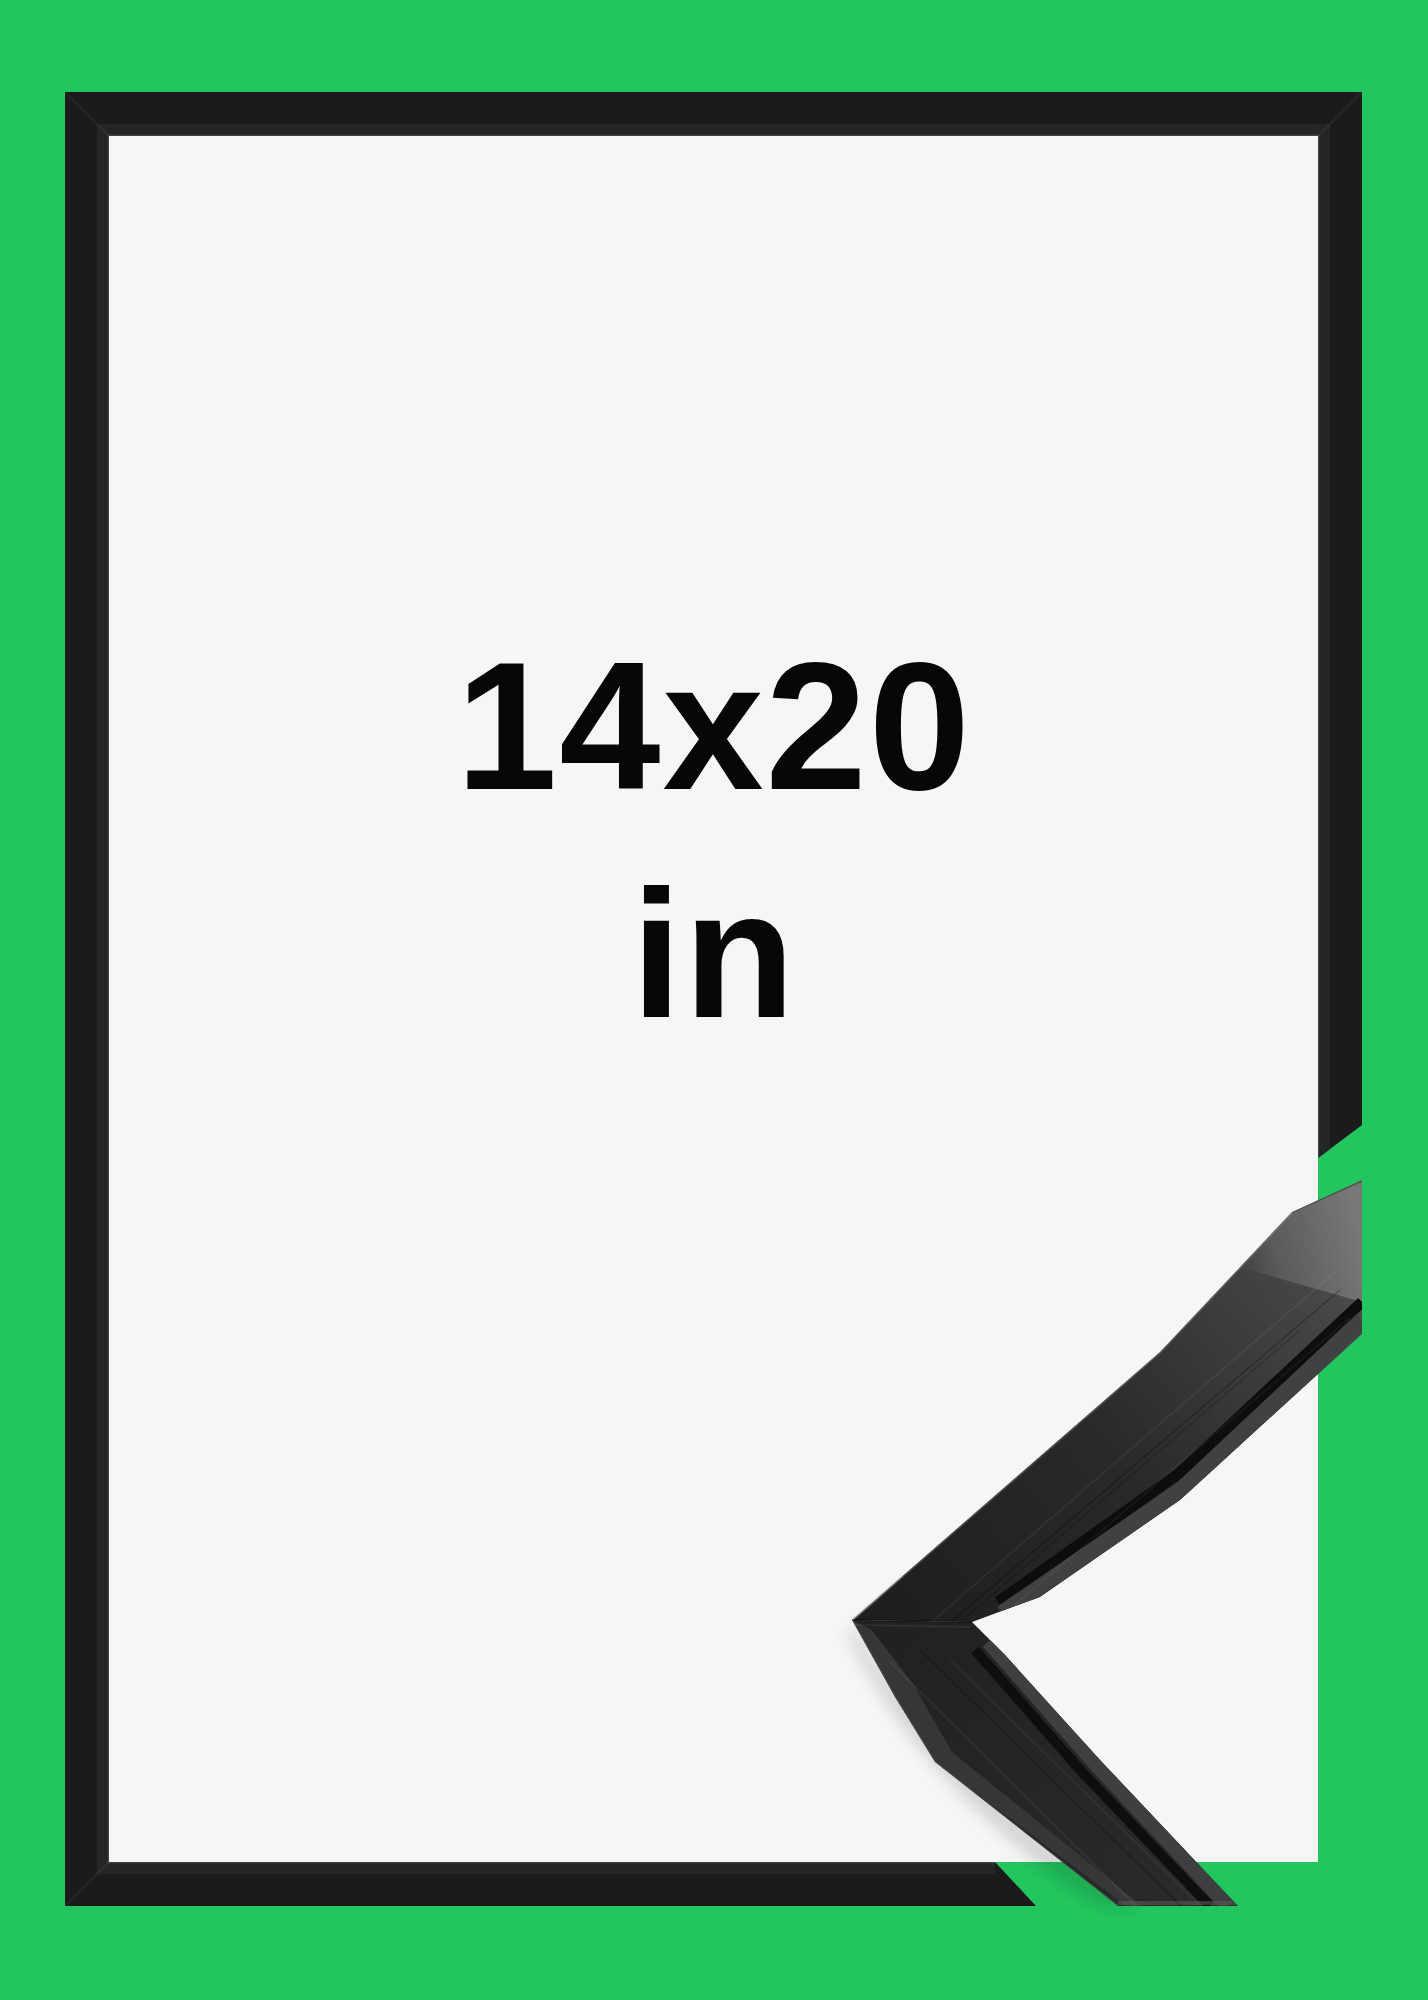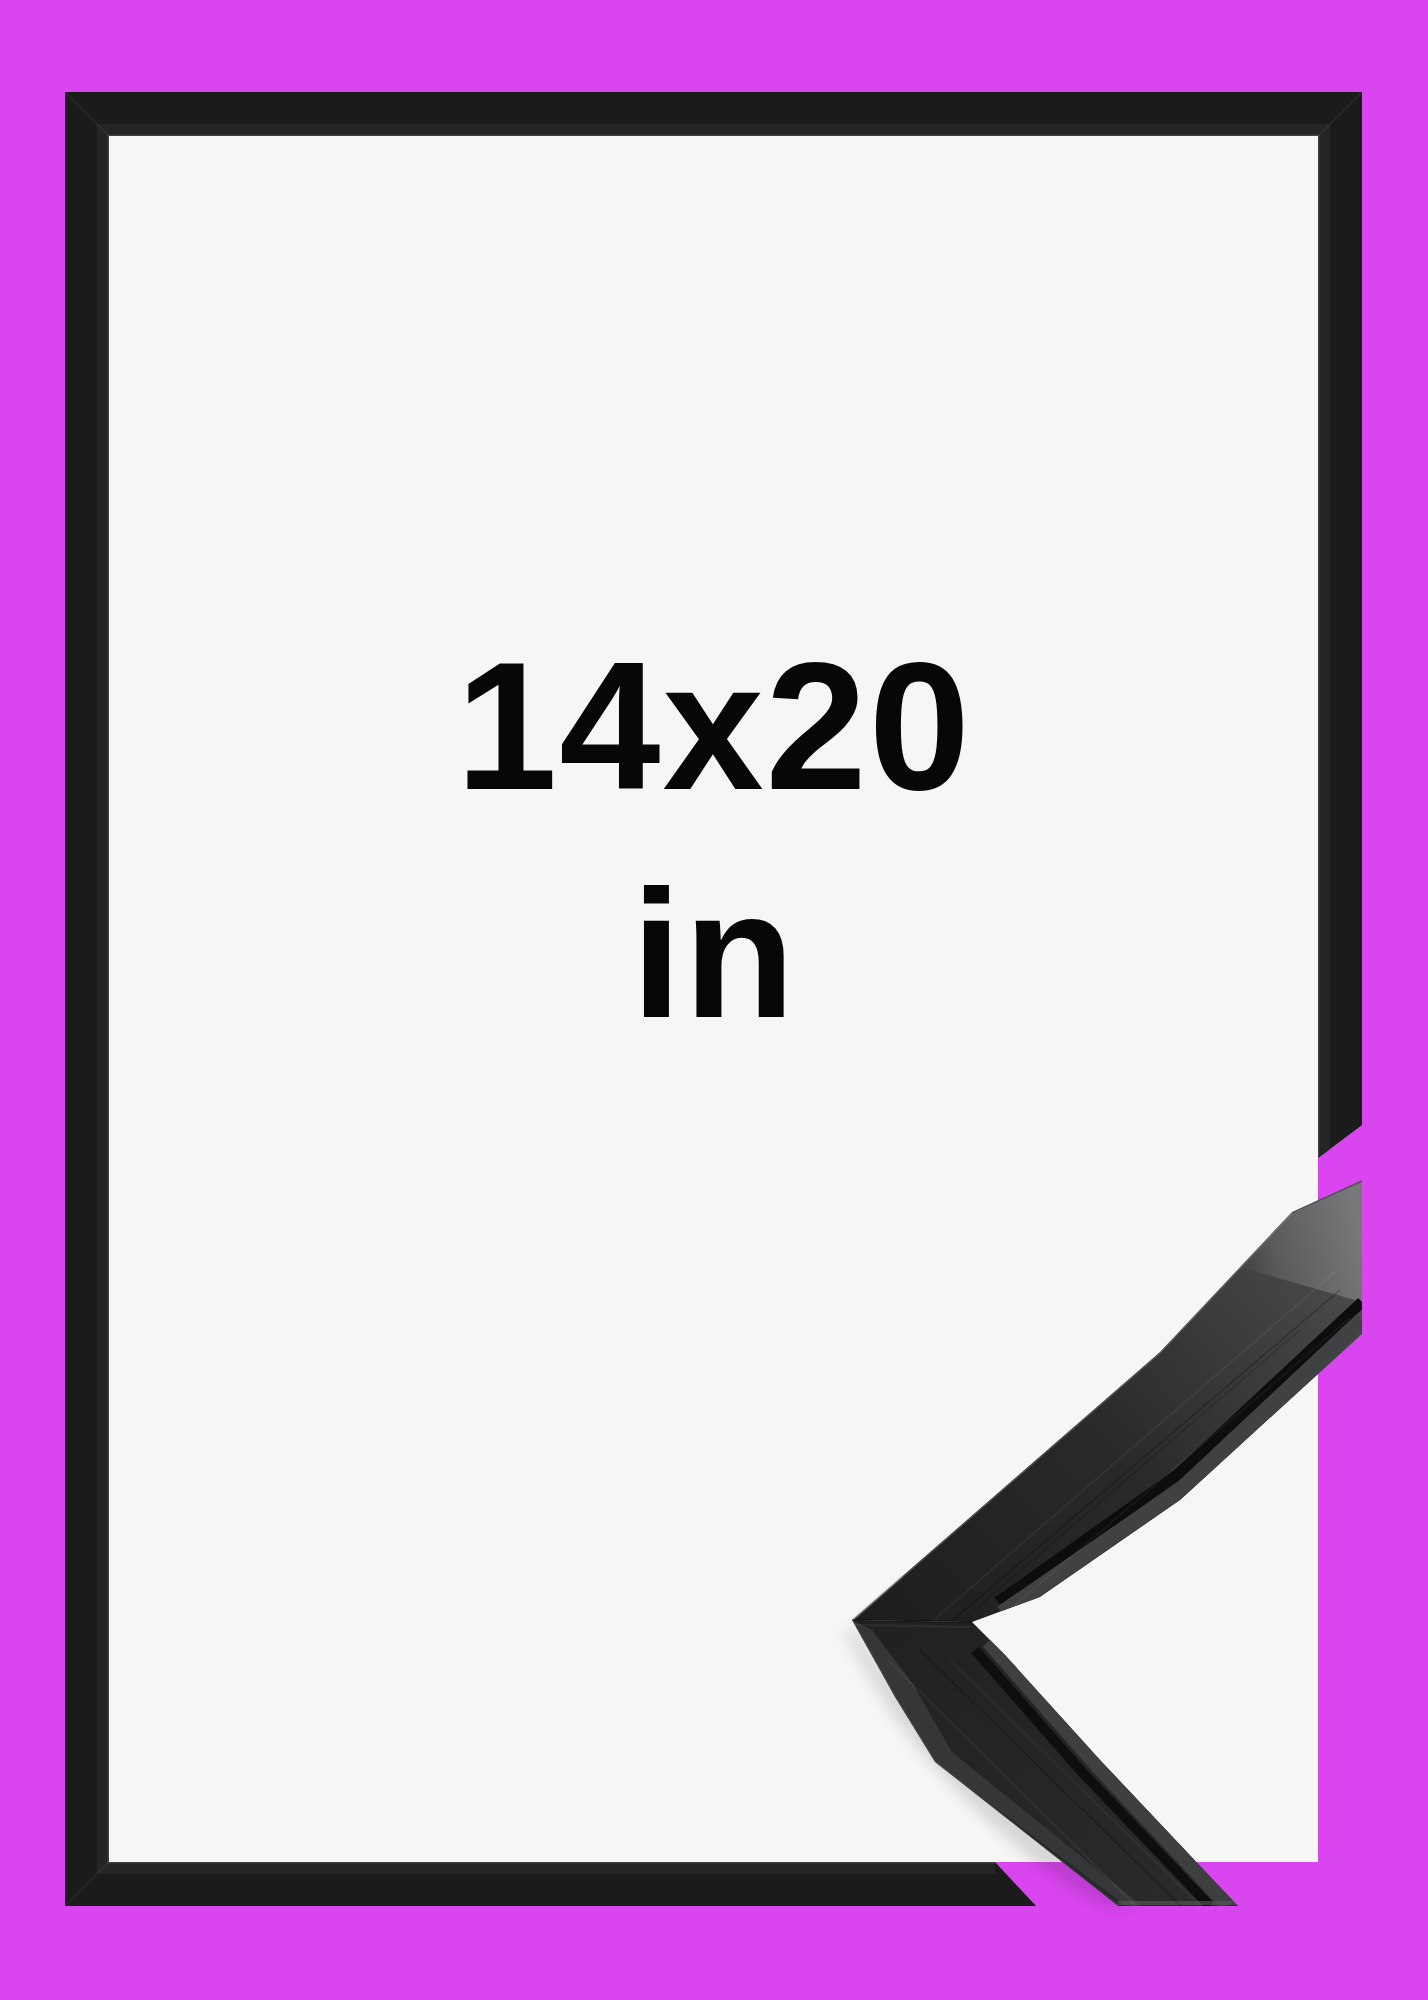--- a/index.html
+++ b/index.html
@@ -1,19 +1,19 @@
 <!DOCTYPE html>
 <html><head>
 <meta charset="utf-8">
 <style>
   html,body{margin:0;padding:0;background:#f1f1f2;}
   .stage{
     position:relative;
     width:1428px;height:2000px;
-    background:#d946ef;
+    background:#22c55e;
     overflow:hidden;
     font-family:"Liberation Sans",sans-serif;
   }
   .stage svg{position:absolute;left:0;top:0;}
   .size-text{
     fill:#070707;
     font-family:"Liberation Sans",sans-serif;
     font-weight:700;
   }
 </style>

